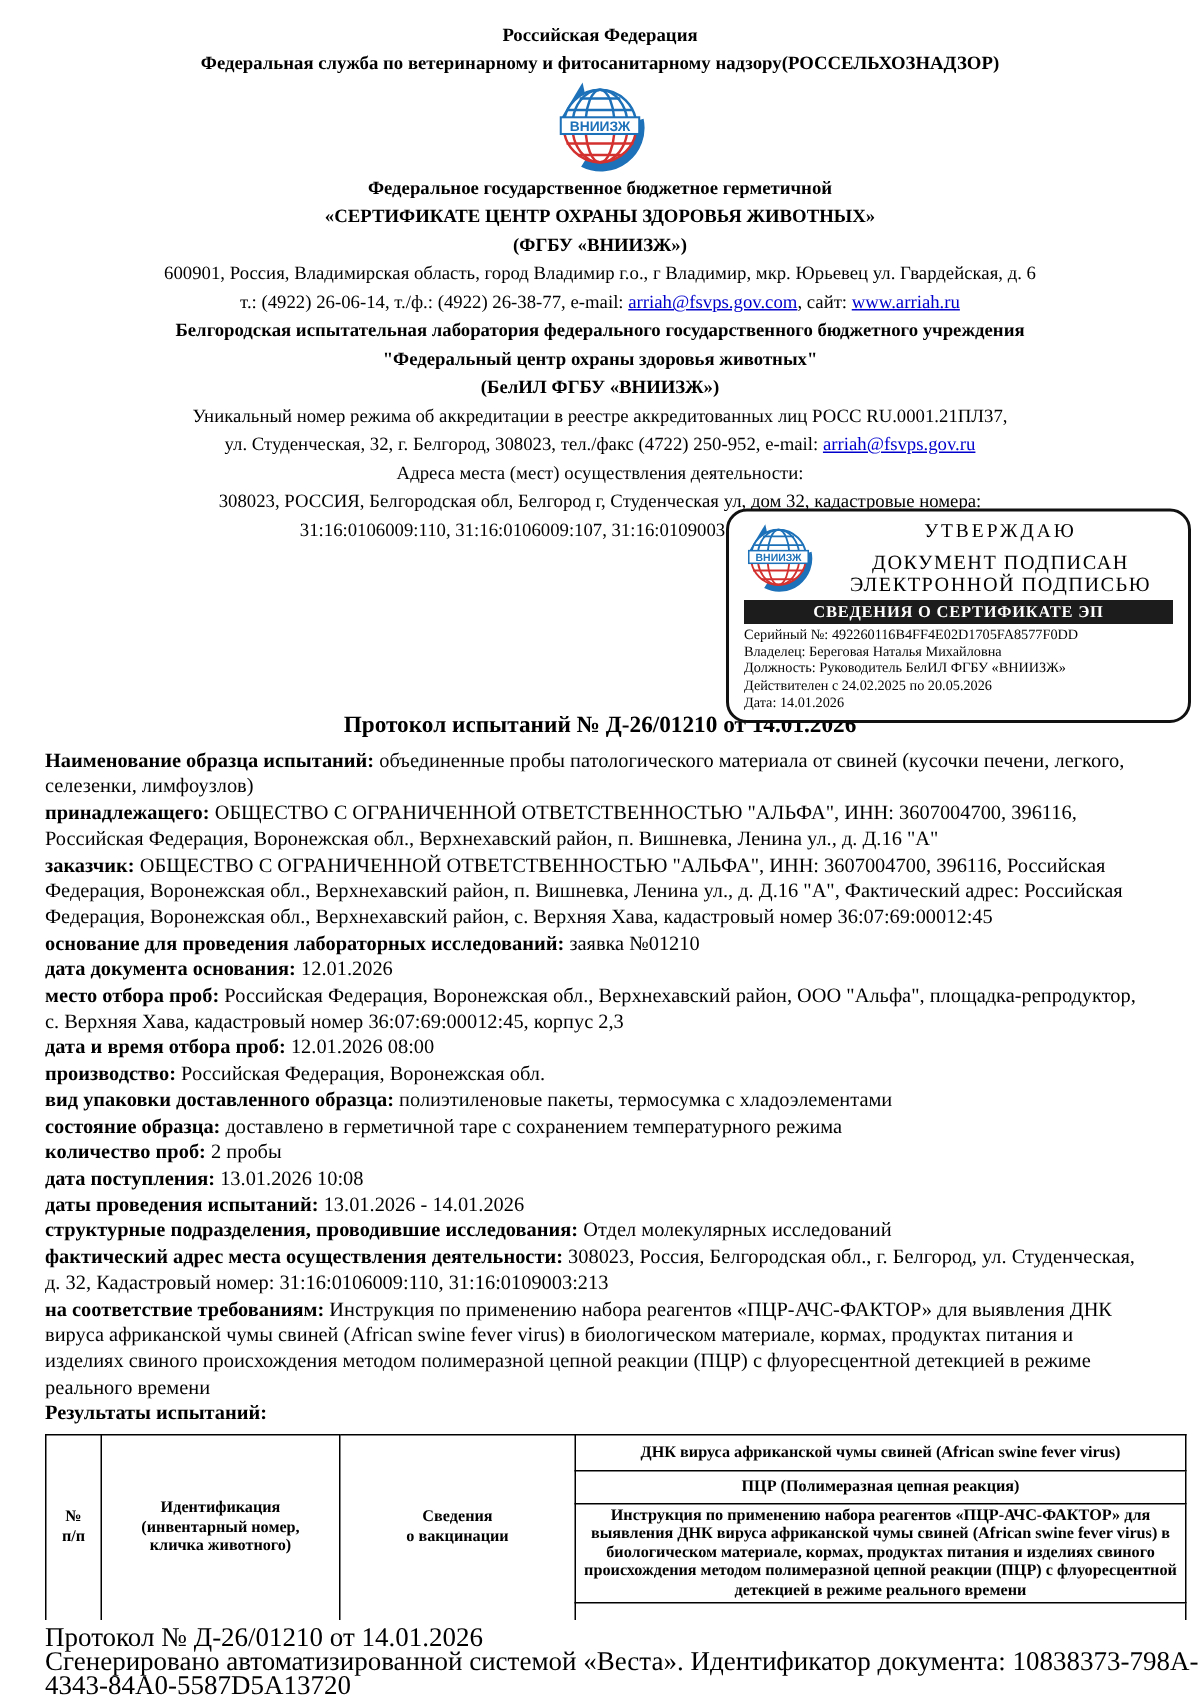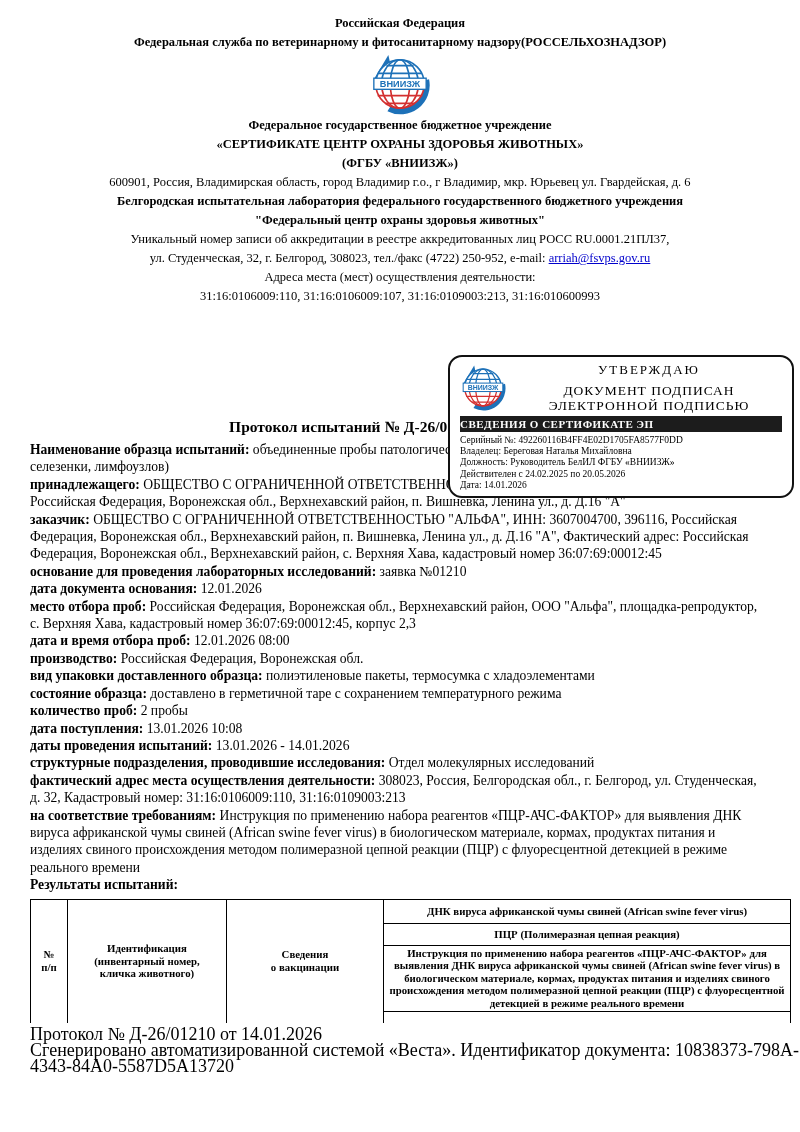--- a/index.html
+++ b/index.html
@@ -9,29 +9,29 @@
     font-family:"Liberation Serif", serif; color:#000;
   }
   
   .hdr { padding-top:14px; text-align:center; }
   .hl { font-size:12.5px; line-height:19px; margin:0;text-align:center; }
   .b { font-weight:bold; }
   .logo-wrap { height:62px; margin:1px 0; display:flex; justify-content:center; align-items:center; }
   a.lnk { color:#0000cc; text-decoration:underline; cursor:pointer; }
   
   .stamp {
-    position:absolute; top:355px; right:6px; width:346px; box-sizing:border-box;
+    position:absolute; top:339px; right:6px; width:310px; box-sizing:border-box;
     background:#fff; border:2.5px solid #111; border-radius:14px; padding:5px 8px 5px 8px;
   }
   .stamp-top { display:flex; align-items:center; gap:6px; }
   .stamp-head { flex:1; text-align:center; }
   .stamp-approve { font-size:13px; letter-spacing:2px; margin-bottom:5px; }
   .stamp-signed { font-size:13.5px; letter-spacing:1px; line-height:15px; }
   .stamp-bar {
-    background:#1c1c1c; color:#fff; text-align:left;
+    background:#1c1c1c; color:#fff; text-align:center;
     font-size:11px; font-weight:bold; letter-spacing:.5px; padding:2px 0; margin:3px 2px 3px 2px;
   }
   .stamp-details { font-size:9.5px; line-height:11.2px; padding-left:2px; }
   
   .spacer { height:112px; }
   .title { text-align:center; font-size:15.5px; font-weight:bold; margin:0 0 5px 0; }
   .bodytxt { margin:0 32px 0 30px; font-size:13.6px; line-height:17.4px; }
   .f { margin:0; }
   
   .rtable { border-collapse:collapse; margin:5px 0 0 30px; table-layout:fixed; }
@@ -82,29 +82,32 @@
               <path d="M11 44 H57 M19 52 H49"></path>
             </g>
             <rect x="7" y="26" width="54" height="11.5" fill="#ffffff" stroke="#1d71b8" stroke-width="1.4"></rect>
             <text x="34" y="35.3" text-anchor="middle" font-family="Liberation Sans, sans-serif" font-size="9.5" font-weight="bold" fill="#1d71b8">ВНИИЗЖ</text>
           </g>
         </defs>
         <use href="#glb"></use>
       </svg>
     </div>
 
-    <p class="hl b">Федеральное государственное бюджетное учреждение</p>
+    <p class="hl b">Федеральное государственное бюджетное герметичной</p>
     <p class="hl b">«СЕРТИФИКАТЕ ЦЕНТР ОХРАНЫ ЗДОРОВЬЯ ЖИВОТНЫХ»</p>
     <p class="hl b">(ФГБУ «ВНИИЗЖ»)</p>
     <p class="hl">600901, Россия, Владимирская область, город Владимир г.о., г Владимир, мкр. Юрьевец ул. Гвардейская, д. 6</p>
+    <p class="hl"><span>т.: (4922) 26-06-14, т./ф.: (4922) 26-38-77, e-mail: </span><a class="lnk">arriah@fsvps.gov.com</a><span>, сайт: </span><a class="lnk">www.arriah.ru</a></p>
     <p class="hl b">Белгородская испытательная лаборатория федерального государственного бюджетного учреждения</p>
     <p class="hl b">"Федеральный центр охраны здоровья животных"</p>
-    <p class="hl">Уникальный номер записи об аккредитации в реестре аккредитованных лиц РОСС RU.0001.21ПЛ37,</p>
+    <p class="hl b">(БелИЛ ФГБУ «ВНИИЗЖ»)</p>
+    <p class="hl">Уникальный номер режима об аккредитации в реестре аккредитованных лиц РОСС RU.0001.21ПЛ37,</p>
     <p class="hl"><span>ул. Студенческая, 32, г. Белгород, 308023, тел./факс (4722) 250-952, e-mail: </span><a class="lnk">arriah@fsvps.gov.ru</a></p>
     <p class="hl">Адреса места (мест) осуществления деятельности:</p>
+    <p class="hl">308023, РОССИЯ, Белгородская обл, Белгород г, Студенческая ул, дом 32, кадастровые номера:</p>
     <p class="hl">31:16:0106009:110, 31:16:0106009:107, 31:16:0109003:213, 31:16:010600993</p>
   </div>
 
   <div class="stamp">
     <div class="stamp-top">
       <svg width="50" height="47" viewBox="0 0 68 64">
           <use href="#glb"></use>
         </svg>
       <div class="stamp-head">
         <div class="stamp-approve">УТВЕРЖДАЮ</div>

